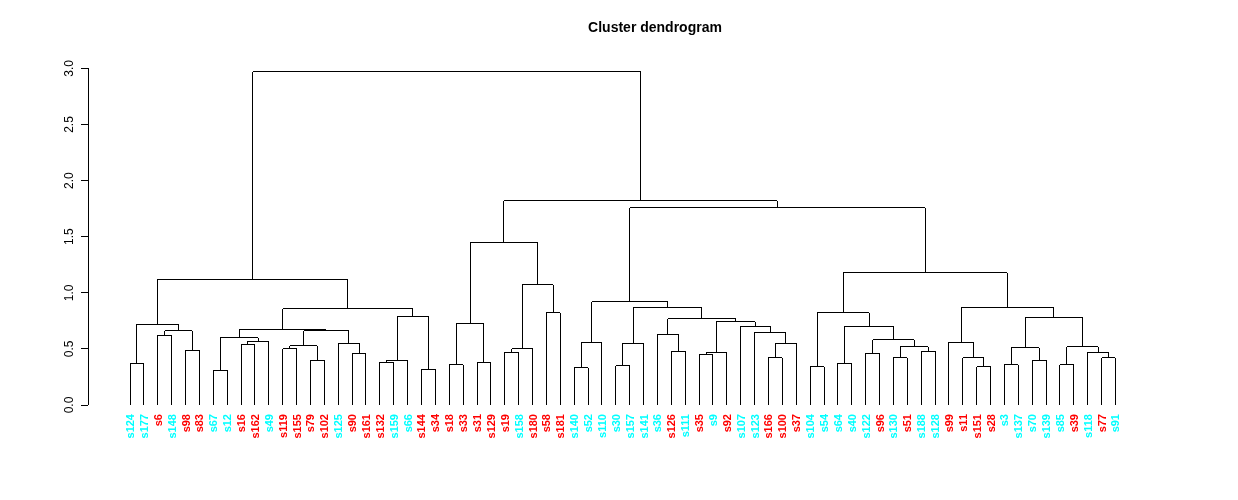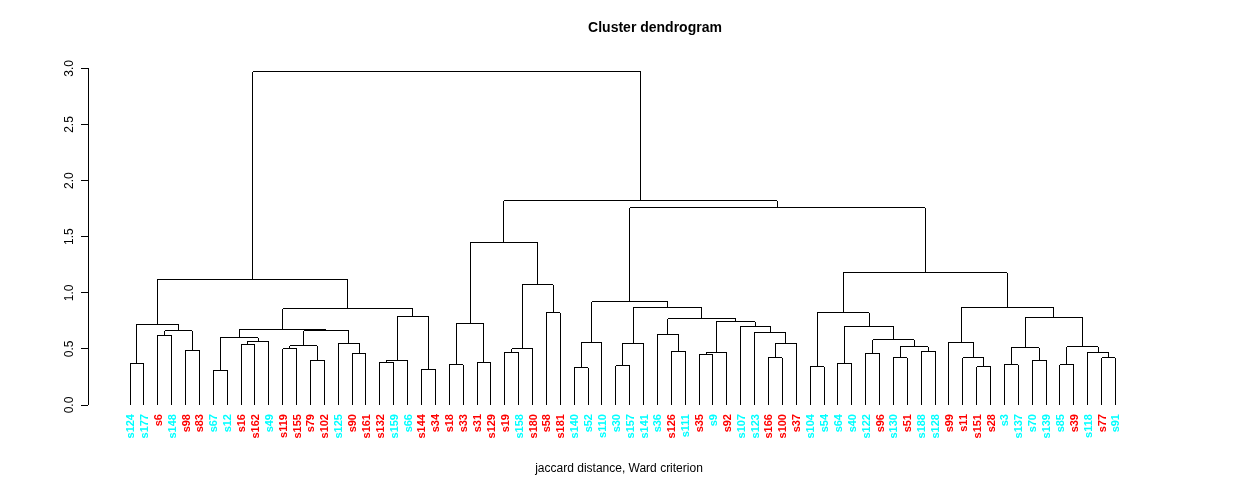--- a/index.html
+++ b/index.html
@@ -333,14 +333,13 @@
       <text x="1008.44" y="414" transform="rotate(-90 1008.44 414)" text-anchor="end" fill="#00FFFF" font-size="11" font-family="&quot;Liberation Sans&quot;, sans-serif" font-weight="bold">s3</text>
       <text x="1022.32" y="414" transform="rotate(-90 1022.32 414)" text-anchor="end" fill="#00FFFF" font-size="11" font-family="&quot;Liberation Sans&quot;, sans-serif" font-weight="bold">s137</text>
       <text x="1036.2" y="414" transform="rotate(-90 1036.2 414)" text-anchor="end" fill="#00FFFF" font-size="11" font-family="&quot;Liberation Sans&quot;, sans-serif" font-weight="bold">s70</text>
       <text x="1050.08" y="414" transform="rotate(-90 1050.08 414)" text-anchor="end" fill="#00FFFF" font-size="11" font-family="&quot;Liberation Sans&quot;, sans-serif" font-weight="bold">s139</text>
       <text x="1063.96" y="414" transform="rotate(-90 1063.96 414)" text-anchor="end" fill="#00FFFF" font-size="11" font-family="&quot;Liberation Sans&quot;, sans-serif" font-weight="bold">s85</text>
       <text x="1077.8400000000001" y="414" transform="rotate(-90 1077.8400000000001 414)" text-anchor="end" fill="#FF0000" font-size="11" font-family="&quot;Liberation Sans&quot;, sans-serif" font-weight="bold">s39</text>
       <text x="1091.72" y="414" transform="rotate(-90 1091.72 414)" text-anchor="end" fill="#00FFFF" font-size="11" font-family="&quot;Liberation Sans&quot;, sans-serif" font-weight="bold">s118</text>
       <text x="1105.6" y="414" transform="rotate(-90 1105.6 414)" text-anchor="end" fill="#FF0000" font-size="11" font-family="&quot;Liberation Sans&quot;, sans-serif" font-weight="bold">s77</text>
       <text x="1119.48" y="414" transform="rotate(-90 1119.48 414)" text-anchor="end" fill="#00FFFF" font-size="11" font-family="&quot;Liberation Sans&quot;, sans-serif" font-weight="bold">s91</text>
     </svg>
-  <div class="chart-caption">jaccard distance, Ward criterion</div>
 </div>
 
 </body></html>

